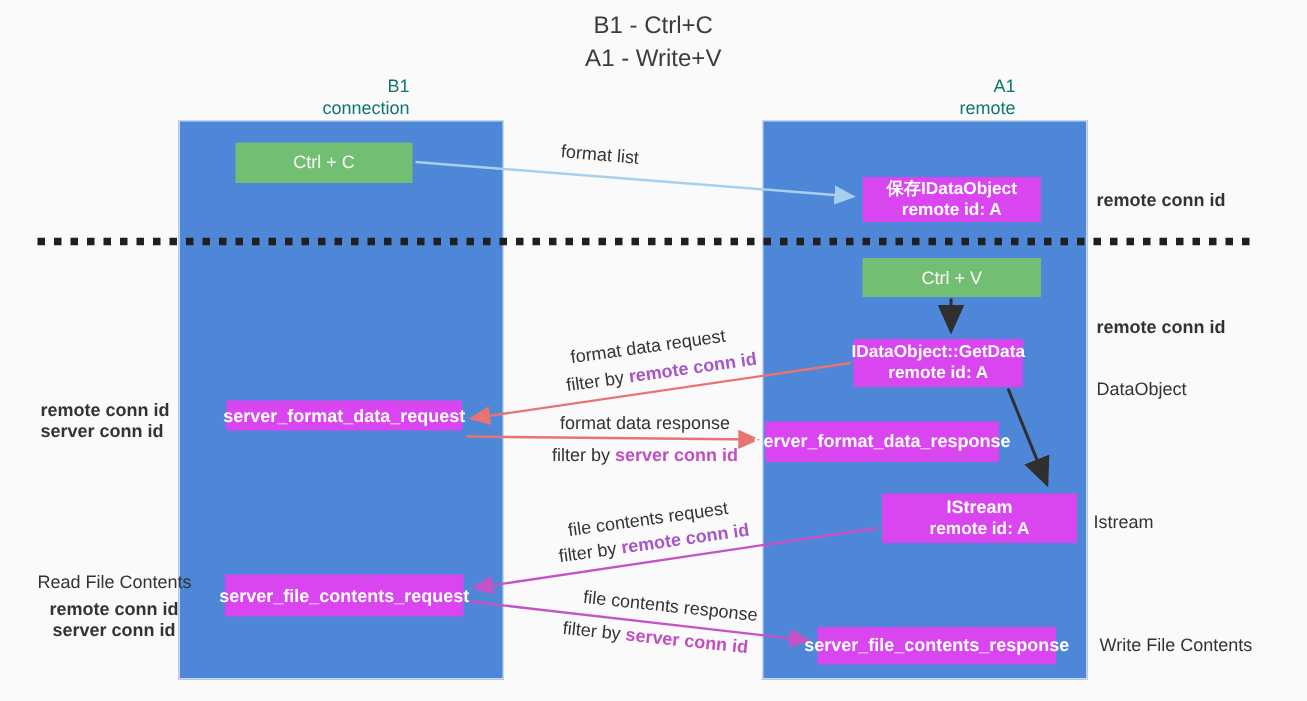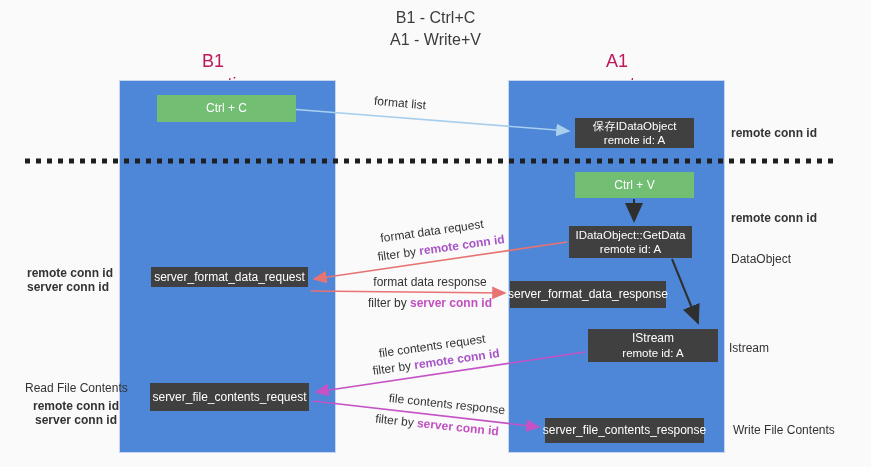--- a/index.html
+++ b/index.html
@@ -1,30 +1,30 @@
 <!DOCTYPE html>
 <html><head>
 <meta charset="utf-8">
 <style>
   html,body{margin:0;padding:0;}
   body{font-family:"Liberation Sans","DejaVu Sans",sans-serif;background:#fafafa;}
   #canvas{position:relative;width:871px;height:467px;background:#fafafa;overflow:hidden;}
 
   .title{position:absolute;top:7px;left:0;width:871px;text-align:center;
          font-size:16px;line-height:1.35;color:#3c3c3c;}
-  .col-header{position:absolute;top:50px;width:120px;text-align:center;
-              font-size:18px;line-height:1.25;color:#be185d;}
+  .col-header{position:absolute;top:50px;width:120px;text-align:right;
+              font-size:12px;line-height:1.25;color:#0f766e;}
   .col{position:absolute;top:80px;width:217px;height:373px;background:#4e86d8;
        border:1px solid #c8d6ef;box-sizing:border-box;}
 
   svg.overlay{position:absolute;left:0;top:0;z-index:2;pointer-events:none;}
 
   .box{position:absolute;z-index:3;display:flex;flex-direction:column;align-items:center;
        justify-content:center;color:#fff;font-size:12px;line-height:1.25;text-align:center;}
-  .box.orange{background:#404040;}
+  .box.orange{background:#d946ef;font-weight:bold;}
   .box.green{background:#72bf73;}
   .box .l2{font-size:11.5px;}
 
   .flow-label{position:absolute;z-index:3;white-space:nowrap;font-size:12px;color:#333;}
   .t-purple{color:#a855c8;font-weight:bold;}
   .t-magenta{color:#c24fc2;font-weight:bold;}
   .t-green{color:#57b55c;font-weight:bold;}
   .side-label{position:absolute;z-index:3;white-space:nowrap;font-size:12px;color:#333;}
   .side-label.bold{font-weight:bold;}
 </style>
@@ -76,34 +76,34 @@
 
     <line x1="311" y1="291" x2="505" y2="293" stroke="#e87373" stroke-width="1.6" marker-end="url(#ah-red)"></line>
 
     <line x1="672" y1="259" x2="698" y2="323" stroke="#2f2f2f" stroke-width="2" marker-end="url(#ah-black)"></line>
 
     <line x1="585" y1="352" x2="316" y2="392" stroke="#c653c6" stroke-width="1.6" marker-end="url(#ah-magenta)"></line>
 
     <line x1="313" y1="401" x2="539" y2="427" stroke="#c653c6" stroke-width="1.6" marker-end="url(#ah-magenta)"></line>
   </svg>
 
-  <div class="box green" style="left:157px;top:95px;width:139px;height:27px;">
+  <div class="box green" style="left:157px;top:95px;width:118px;height:27px;">
     <div>Ctrl + C</div>
   </div>
 
   <div class="box orange" style="left:575px;top:118px;width:119px;height:30px;font-size:11.5px;">
     <div>保存IDataObject</div>
     <div class="l2">remote id: A</div>
   </div>
 
   <div class="box green" style="left:575px;top:172px;width:119px;height:26px;">
     <div>Ctrl + V</div>
   </div>
 
-  <div class="box orange" style="left:569px;top:226px;width:123px;height:32px;font-size:11.5px;">
+  <div class="box orange" style="left:569px;top:226px;width:113px;height:32px;font-size:11.5px;">
     <div>IDataObject::GetData</div>
     <div class="l2">remote id: A</div>
   </div>
 
   <div class="box orange" style="left:151px;top:267px;width:157px;height:20px;">
     <div>server_format_data_request</div>
   </div>
 
   <div class="box orange" style="left:510px;top:281px;width:156px;height:27px;">
     <div>server_format_data_response</div>

